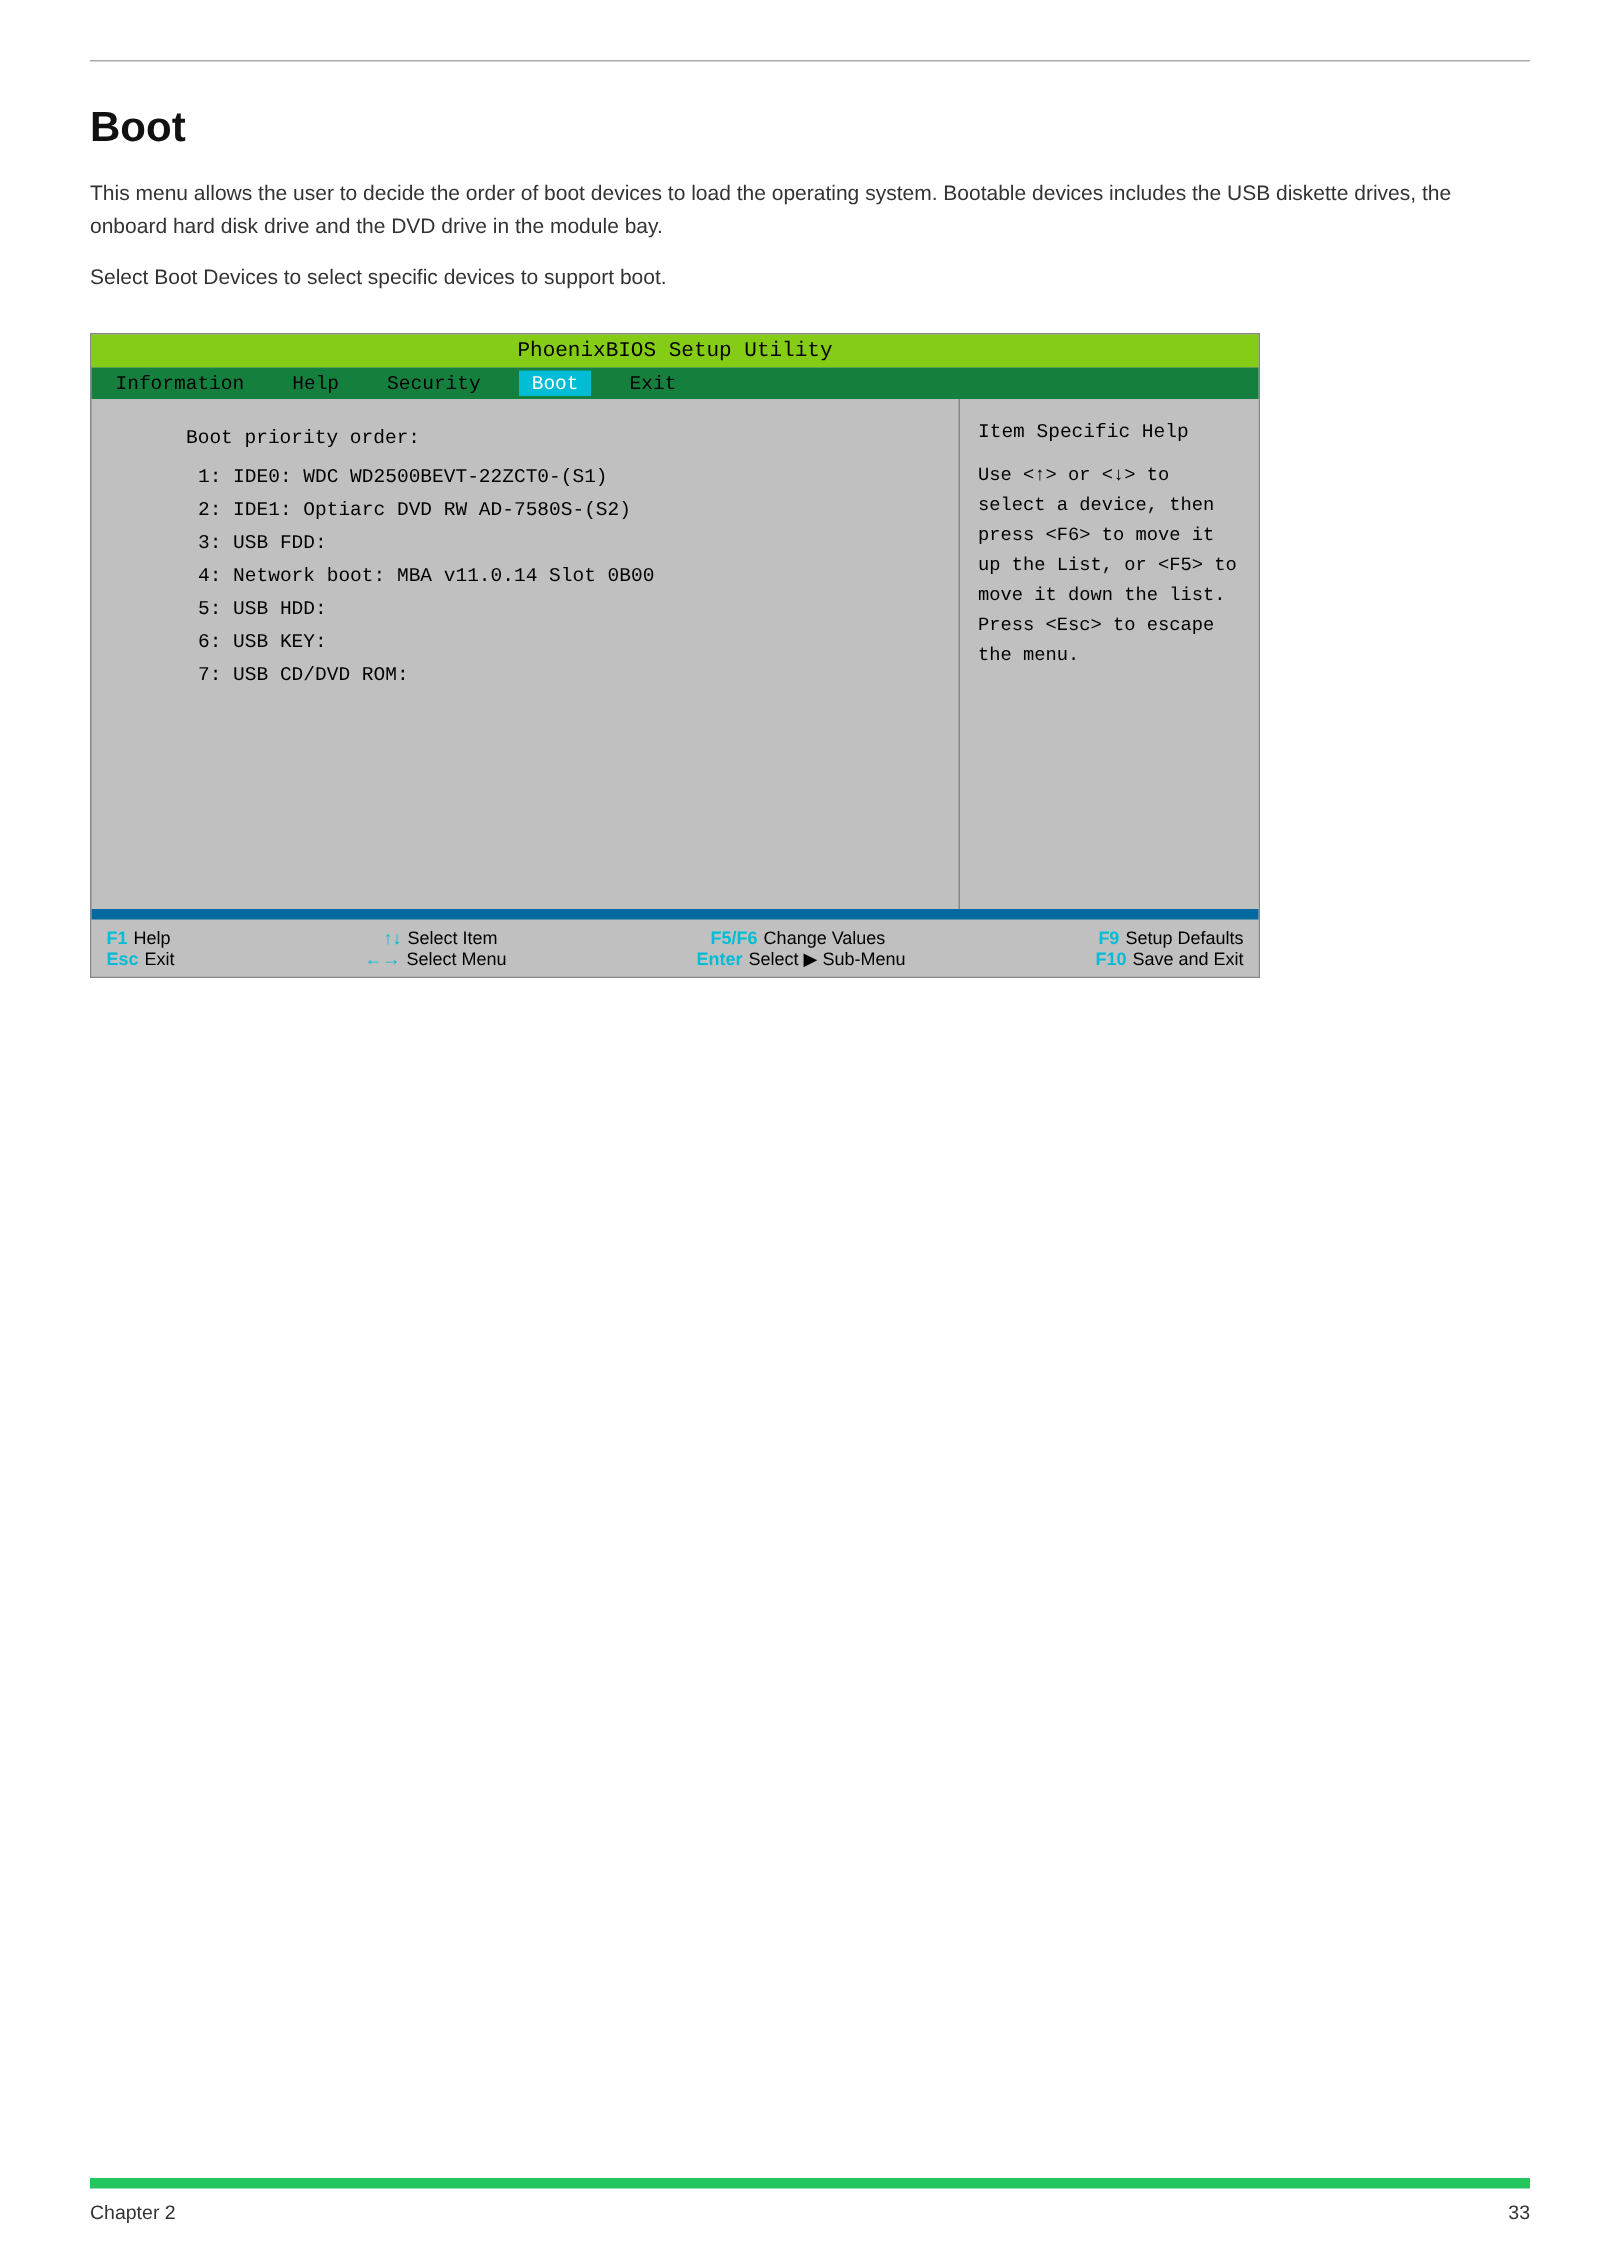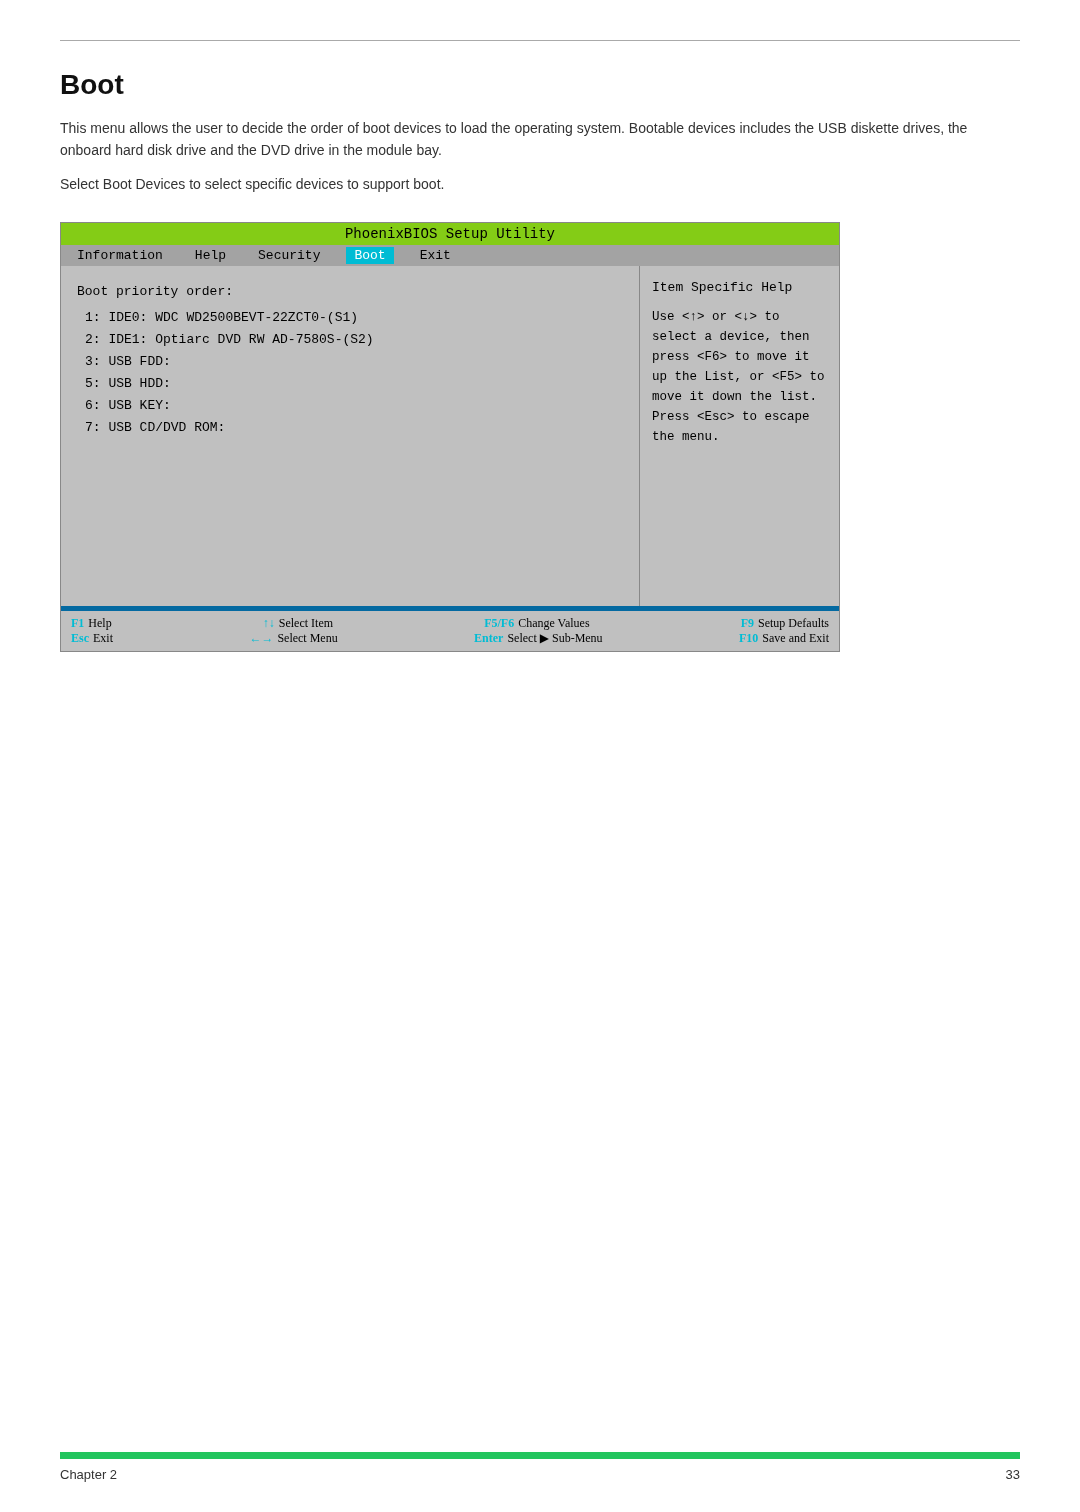--- a/index.html
+++ b/index.html
@@ -54,21 +54,21 @@
     .bios-title-bar {
       background: #84cc16;
       color: #000;
       text-align: center;
       font-size: 14px;
       padding: 3px 0;
       font-family: 'Courier New', monospace;
     }
 
     .bios-nav-bar {
-      background: #a3a3a3;
+      background: #15803d;
       display: flex;
       flex-direction: row;
       align-items: center;
       padding: 2px 10px;
       gap: 20px;
     }
 
     .bios-nav-item {
       font-size: 13px;
       font-family: 'Courier New', monospace;
@@ -80,20 +80,21 @@
     .bios-nav-item.inactive {
       background: transparent;
       color: #000;
     }
 
     .bios-body {
       display: flex;
       flex-direction: row;
       background: #c0c0c0;
       min-height: 340px;
+      margin-left: 47px;
     }
 
     .bios-main {
       flex: 1;
       padding: 18px 16px;
       font-family: 'Courier New', monospace;
       font-size: 13px;
       color: #000;
     }
 
@@ -124,27 +125,27 @@
       white-space: nowrap;
     }
 
     .bios-help-text {
       font-size: 12.5px;
       line-height: 1.6;
     }
 
     .bios-footer {
       background: #c0c0c0;
-      border-top: 5px solid #0369a1;
+      border-top: 7px solid #0369a1;
       padding: 5px 10px 5px 10px;
       display: flex;
       flex-direction: row;
       flex-wrap: wrap;
       gap: 0;
-      font-family: Liberation Serif, serif;
+      font-family: Liberation Sans, sans-serif;
       font-size: 12px;
     }
 
     .bios-footer-row {
       display: flex;
       flex-direction: row;
       width: 100%;
       justify-content: space-between;
       align-items: center;
     }
@@ -219,20 +220,21 @@
       <span class="bios-nav-item inactive">Exit</span>
     </div>
 
     <div class="bios-body">
 
       <div class="bios-main">
         <div class="boot-priority-title">Boot priority order:</div>
         <div class="boot-item">1: IDE0: WDC WD2500BEVT-22ZCT0-(S1)</div>
         <div class="boot-item">2: IDE1: Optiarc DVD RW AD-7580S-(S2)</div>
         <div class="boot-item">3: USB FDD:</div>
+        <div class="boot-item">4: Network boot: MBA v11.0.14 Slot 0B00</div>
         <div class="boot-item">5: USB HDD:</div>
         <div class="boot-item">6: USB KEY:</div>
         <div class="boot-item">7: USB CD/DVD ROM:</div>
       </div>
 
       <div class="bios-help">
         <div class="bios-help-title">Item  Specific  Help</div>
         <div class="bios-help-text">Use &lt;↑&gt; or &lt;↓&gt; to select a device, then press &lt;F6&gt; to move it up the List, or &lt;F5&gt; to move it down the list. Press &lt;Esc&gt; to escape the menu.</div>
       </div>
 

